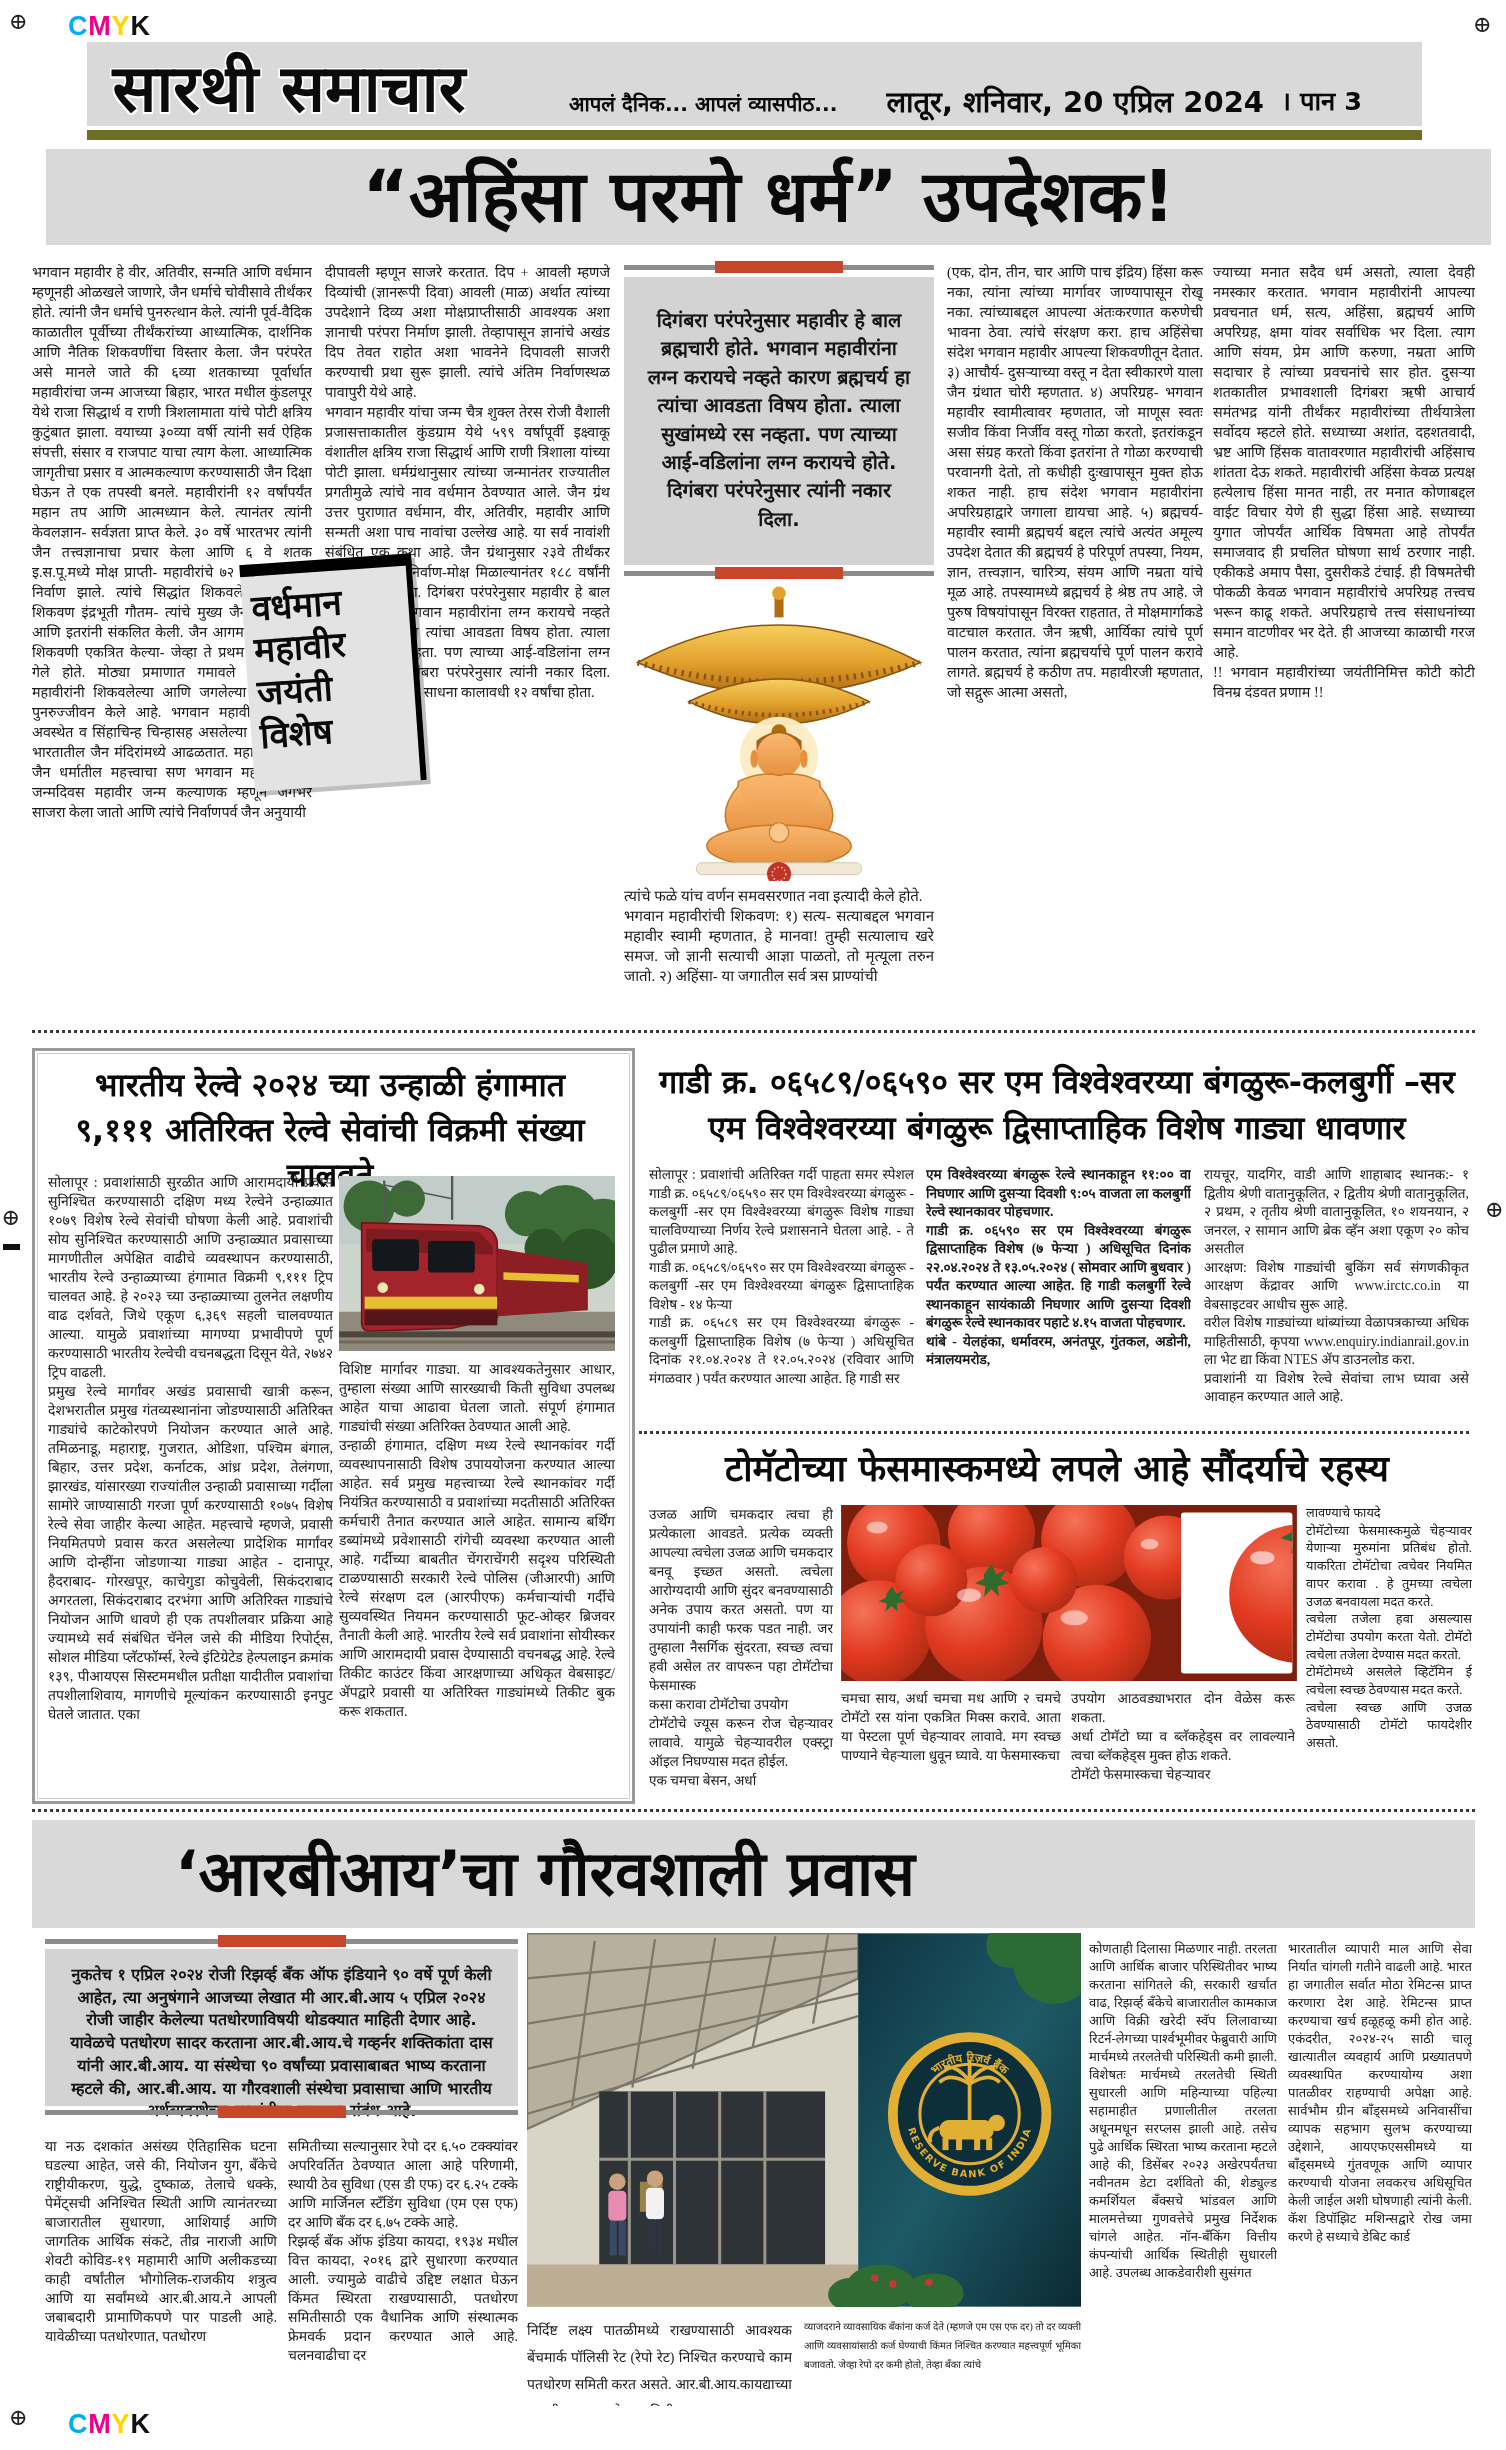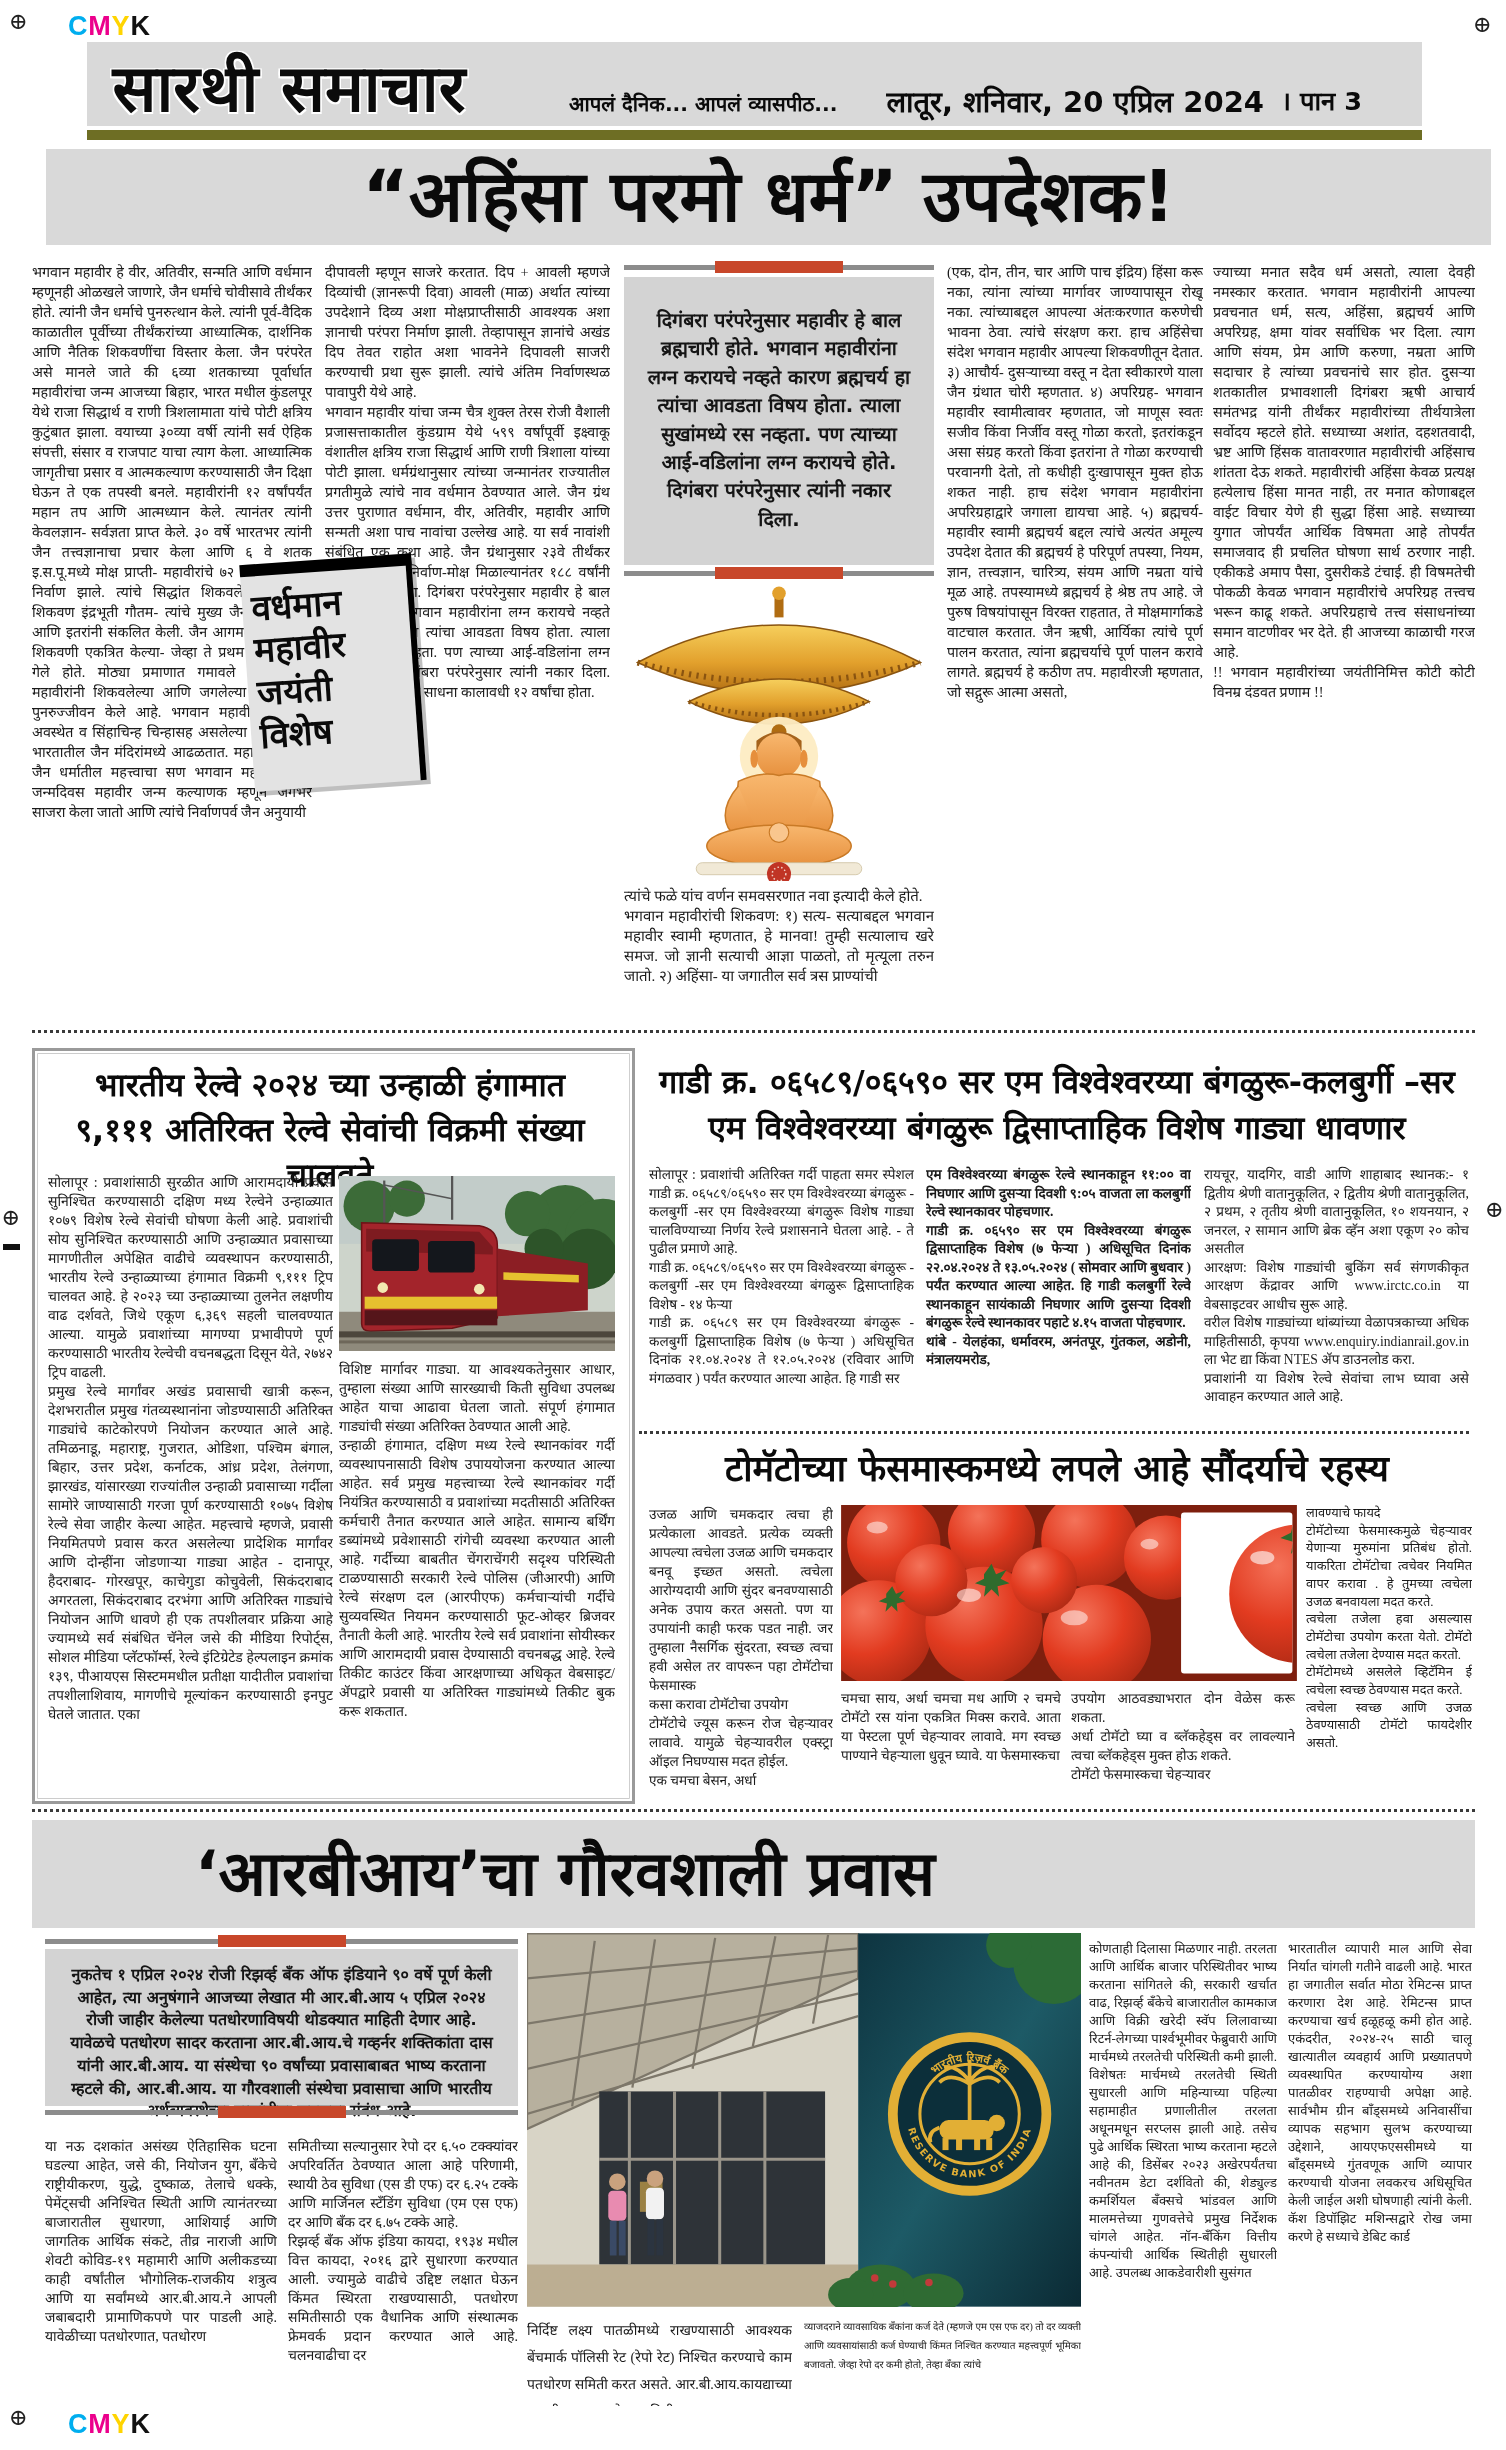--- a/index.html
+++ b/index.html
@@ -220,21 +220,21 @@
 टोमॅटो फेसमास्कचा चेहऱ्यावर</div>
   <div class="col pre" style="left:1306px;top:1505px;width:166px;height:298px;font-size:12.8px;line-height:17.7px;">लावण्याचे फायदे
 टोमॅटोच्या फेसमास्कमुळे चेहऱ्यावर येणाऱ्या मुरुमांना प्रतिबंध होतो. याकरिता टोमॅटोचा त्वचेवर नियमित वापर करावा . हे तुमच्या त्वचेला उजळ बनवायला मदत करते.
 त्वचेला तजेला हवा असल्यास टोमॅटोचा उपयोग करता येतो. टोमॅटो त्वचेला तजेला देण्यास मदत करतो.
 टोमॅटोमध्ये असलेले व्हिटॅमिन ई त्वचेला स्वच्छ ठेवण्यास मदत करते.
 त्वचेला स्वच्छ आणि उजळ ठेवण्यासाठी टोमॅटो फायदेशीर असतो.</div>
 
   <div class="dotted" style="left:32px;top:1809px;width:1443px;"></div>
 
   <div class="abs band" style="left:32px;top:1820px;width:1443px;height:108px;">
-    <div class="hl" style="padding-left:143px;font-size:62px;line-height:108px;margin-left:20px;">‘आरबीआय’चा गौरवशाली प्रवास</div>
+    <div class="hl" style="padding-left:143px;font-size:62px;line-height:108px;">‘आरबीआय’चा गौरवशाली प्रवास</div>
   </div>
 
   <div class="rule" style="left:45px;top:1939px;width:473px;">
       <div class="red"></div>
     </div>
   <div class="abs quotebox" style="left:45px;top:1949px;width:473px;height:157px;box-sizing:border-box;padding:15px 19.6px;font-size:16px;line-height:1.42;">नुकतेच १ एप्रिल २०२४ रोजी रिझर्व्ह बँक ऑफ इंडियाने ९० वर्षे पूर्ण केली आहेत, त्या अनुषंगाने आजच्या लेखात मी आर.बी.आय ५ एप्रिल २०२४ रोजी जाहीर केलेल्या पतधोरणाविषयी थोडक्यात माहिती देणार आहे. यावेळचे पतधोरण सादर करताना आर.बी.आय.चे गव्हर्नर शक्तिकांता दास यांनी आर.बी.आय. या संस्थेचा ९० वर्षांच्या प्रवासाबाबत भाष्य करताना म्हटले की, आर.बी.आय. या गौरवशाली संस्थेचा प्रवासाचा आणि भारतीय अर्थव्यवस्थेच्या उत्क्रांतीचा जवळचा संबंध आहे.</div>
   <div class="rule" style="left:45px;top:2110px;width:473px;">
       <div class="red"></div>
     </div>
 

